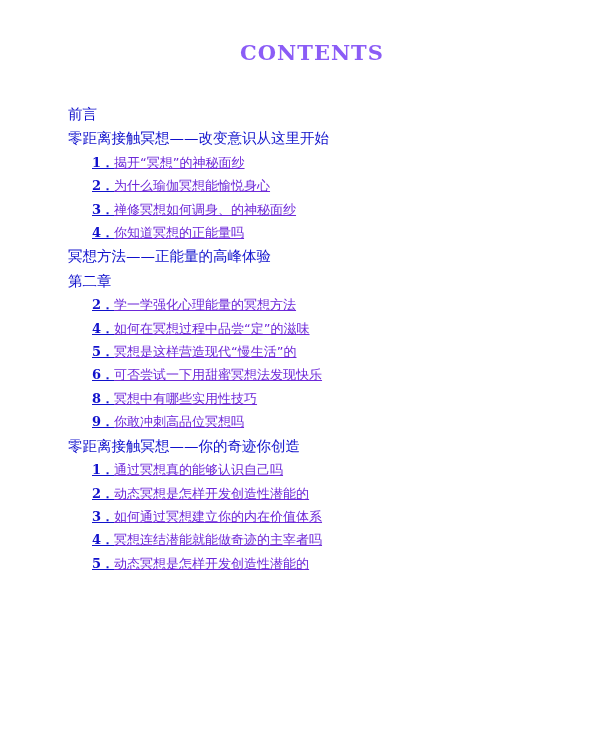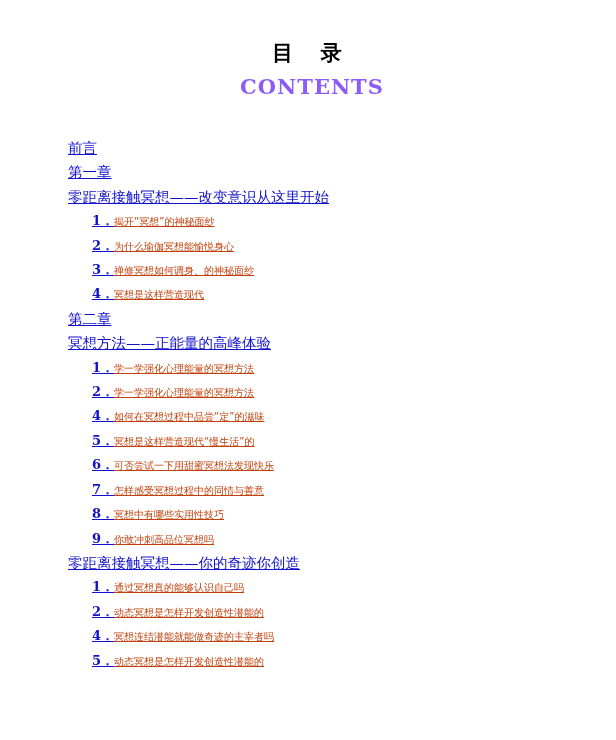--- a/index.html
+++ b/index.html
@@ -45,67 +45,63 @@
     margin-top: 34px;
   }
   .toc-line {
     line-height: 23.4px;
     white-space: nowrap;
   }
   .lvl1 {
     font-family: "DejaVu Sans", "Liberation Sans", sans-serif;
     font-size: 14.5px;
     color: #1111cc;
-    text-decoration: underline;
     cursor: pointer;
   }
   .lvl2 {
     padding-left: 24px;
     font-size: 13px;
   }
   .lvl2 .num {
     font-family: "DejaVu Serif", "Liberation Serif", serif;
     font-weight: bold;
     color: #1111cc;
     text-decoration: underline;
     font-size: 13px;
   }
   .lvl2 .txt {
     font-family: "DejaVu Sans", "Liberation Sans", sans-serif;
-    color: #c2410c;
+    color: #6d28d9;
     text-decoration: underline;
-    font-size: 10px;
+    font-size: 13px;
   }
 </style>
 </head>
 <body>
 
 <div class="page">
 
-  <div class="title-cn">目 录</div>
   <div class="title-en">CONTENTS</div>
 
   <div class="toc" id="toc-root">
       <div class="toc-line"><span class="lvl1">前言</span></div>
-      <div class="toc-line"><span class="lvl1">第一章</span></div>
       <div class="toc-line"><span class="lvl1">零距离接触冥想——改变意识从这里开始</span></div>
       <div class="toc-line lvl2"><span class="num">1．</span><span class="txt">揭开“冥想”的神秘面纱</span></div>
       <div class="toc-line lvl2"><span class="num">2．</span><span class="txt">为什么瑜伽冥想能愉悦身心</span></div>
       <div class="toc-line lvl2"><span class="num">3．</span><span class="txt">禅修冥想如何调身、的神秘面纱</span></div>
-      <div class="toc-line lvl2"><span class="num">4．</span><span class="txt">冥想是这样营造现代</span></div>
+      <div class="toc-line lvl2"><span class="num">4．</span><span class="txt">你知道冥想的正能量吗</span></div>
+      <div class="toc-line"><span class="lvl1">冥想方法——正能量的高峰体验</span></div>
       <div class="toc-line"><span class="lvl1">第二章</span></div>
-      <div class="toc-line"><span class="lvl1">冥想方法——正能量的高峰体验</span></div>
-      <div class="toc-line lvl2"><span class="num">1．</span><span class="txt">学一学强化心理能量的冥想方法</span></div>
       <div class="toc-line lvl2"><span class="num">2．</span><span class="txt">学一学强化心理能量的冥想方法</span></div>
       <div class="toc-line lvl2"><span class="num">4．</span><span class="txt">如何在冥想过程中品尝“定”的滋味</span></div>
       <div class="toc-line lvl2"><span class="num">5．</span><span class="txt">冥想是这样营造现代“慢生活”的</span></div>
       <div class="toc-line lvl2"><span class="num">6．</span><span class="txt">可否尝试一下用甜蜜冥想法发现快乐</span></div>
-      <div class="toc-line lvl2"><span class="num">7．</span><span class="txt">怎样感受冥想过程中的同情与善意</span></div>
       <div class="toc-line lvl2"><span class="num">8．</span><span class="txt">冥想中有哪些实用性技巧</span></div>
       <div class="toc-line lvl2"><span class="num">9．</span><span class="txt">你敢冲刺高品位冥想吗</span></div>
       <div class="toc-line"><span class="lvl1">零距离接触冥想——你的奇迹你创造</span></div>
       <div class="toc-line lvl2"><span class="num">1．</span><span class="txt">通过冥想真的能够认识自己吗</span></div>
       <div class="toc-line lvl2"><span class="num">2．</span><span class="txt">动态冥想是怎样开发创造性潜能的</span></div>
+      <div class="toc-line lvl2"><span class="num">3．</span><span class="txt">如何通过冥想建立你的内在价值体系</span></div>
       <div class="toc-line lvl2"><span class="num">4．</span><span class="txt">冥想连结潜能就能做奇迹的主宰者吗</span></div>
       <div class="toc-line lvl2"><span class="num">5．</span><span class="txt">动态冥想是怎样开发创造性潜能的</span></div>
     </div>
 
 </div>
 
 </body></html>

